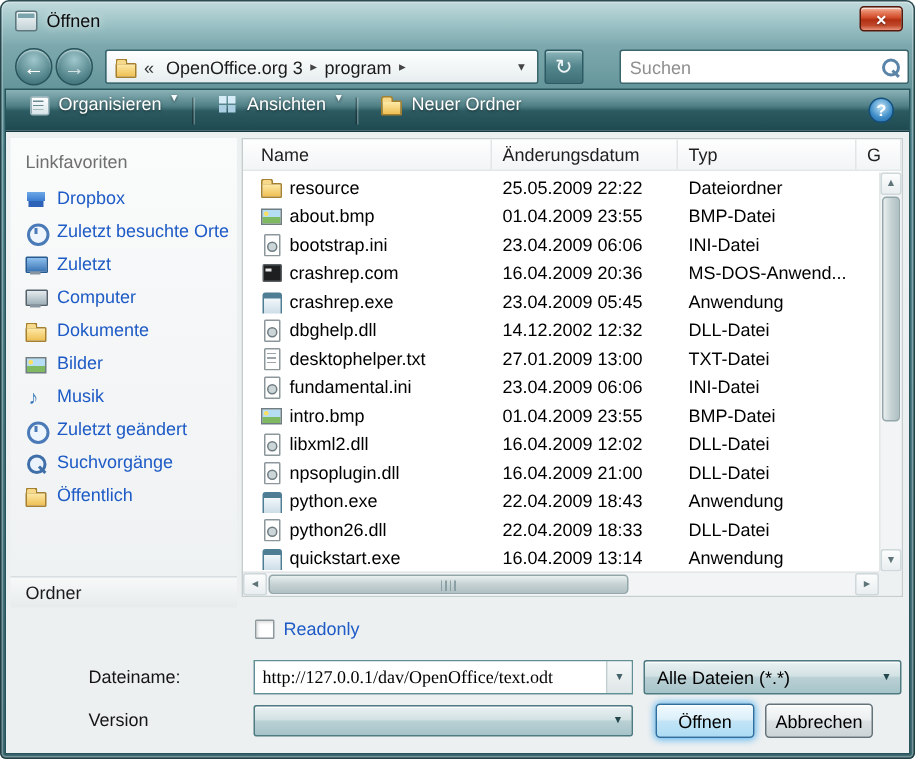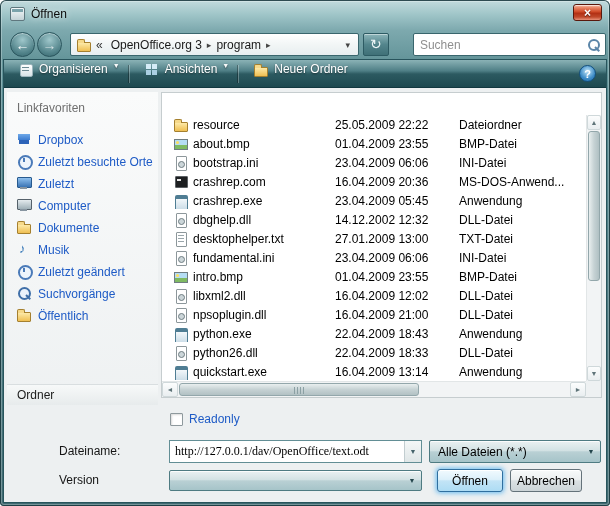--- a/index.html
+++ b/index.html
@@ -87,21 +87,21 @@
   .ticon[data-icon="organize"]::before{content:"";position:absolute;left:2px;top:2px;width:11px;height:11px;background:linear-gradient(#ffffff,#d7e4e8);border:1px solid #9db6bd;border-radius:2px}
   .ticon[data-icon="organize"]::after{content:"";position:absolute;left:4px;top:5px;width:7px;height:6px;
     background:repeating-linear-gradient(180deg,#6c8a93 0 1px,transparent 1px 3px)}
   .ticon[data-icon="views"]::before{content:"";position:absolute;left:2px;top:2px;width:5px;height:5px;background:#d6ecf7;
     box-shadow:6px 0 0 #d6ecf7,0 6px 0 #aacfe3,6px 6px 0 #aacfe3}
   
   .bodyarea{position:absolute;top:28px;left:0;right:0;bottom:0}
   .sidebar{position:absolute;left:3px;top:4px;width:151px;height:313px;background:linear-gradient(180deg,#fafbfb,#eef1f2)}
   .sb-header{color:#6f6f6f;padding:9px 0 0 10px}
   .sb-items{margin-top:10px}
-  .sb-item{display:flex;align-items:flex-end;height:22px;padding-left:9px;color:#1e5bc6;cursor:pointer}
+  .sb-item{display:flex;align-items:flex-start;height:22px;padding-left:9px;color:#1e5bc6;cursor:pointer}
   .sb-item .sicon{margin-right:6px}
   .sb-footer{position:absolute;bottom:0;left:0;right:0;height:21px;background:linear-gradient(#f7f9f9,#e7ebec);
     border-top:1px solid #d9dee0;color:#1c1c1c;padding-left:10px;display:flex;align-items:center;cursor:pointer}
   
   .flist{position:absolute;left:157px;top:4px;width:441px;height:306px;background:#fff;border:1px solid #c6cdcf}
   .fheader{display:flex;height:21px;background:linear-gradient(#fefefe,#f2f5f6);border-bottom:1px solid #e2e6e7}
   .hcell{border-right:1px solid #e2e6e7;display:flex;align-items:center;padding-left:7px;color:#1f1f1f;cursor:pointer;overflow:hidden;white-space:nowrap}
   .hname{width:166px;padding-left:12px}
   .hdate{width:124px}
   .htype{width:119px}
@@ -242,20 +242,24 @@
             <div class="sb-item">
               <span class="sicon" data-icon="computer"></span>
               <span>Computer</span>
             </div>
 
             <div class="sb-item">
               <span class="sicon" data-icon="documents"></span>
               <span>Dokumente</span>
             </div>
 
+            <div class="sb-item">
+              <span class="sicon" data-icon="pictures"></span>
+              <span>Bilder</span>
+            </div>
 
             <div class="sb-item">
               <span class="sicon" data-icon="music"></span>
               <span>Musik</span>
             </div>
 
             <div class="sb-item">
               <span class="sicon" data-icon="clock"></span>
               <span>Zuletzt geändert</span>
             </div>
@@ -269,20 +273,26 @@
               <span class="sicon" data-icon="public"></span>
               <span>Öffentlich</span>
             </div>
           </div>
         <div class="sb-footer">
           <span>Ordner</span>
         </div>
       </div>
 
       <div class="flist">
+        <div class="fheader">
+          <span class="hcell hname">Name</span>
+          <span class="hcell hdate">Änderungsdatum</span>
+          <span class="hcell htype">Typ</span>
+          <span class="hcell hsize">G</span>
+        </div>
         <div class="frows">
 
             <div class="frow">
               <span class="cell name">
                 <span class="ficon" data-icon="folder"></span>
                 <span>resource</span>
               </span>
               <span class="cell date">25.05.2009 22:22</span>
               <span class="cell type">Dateiordner</span>
             </div>

